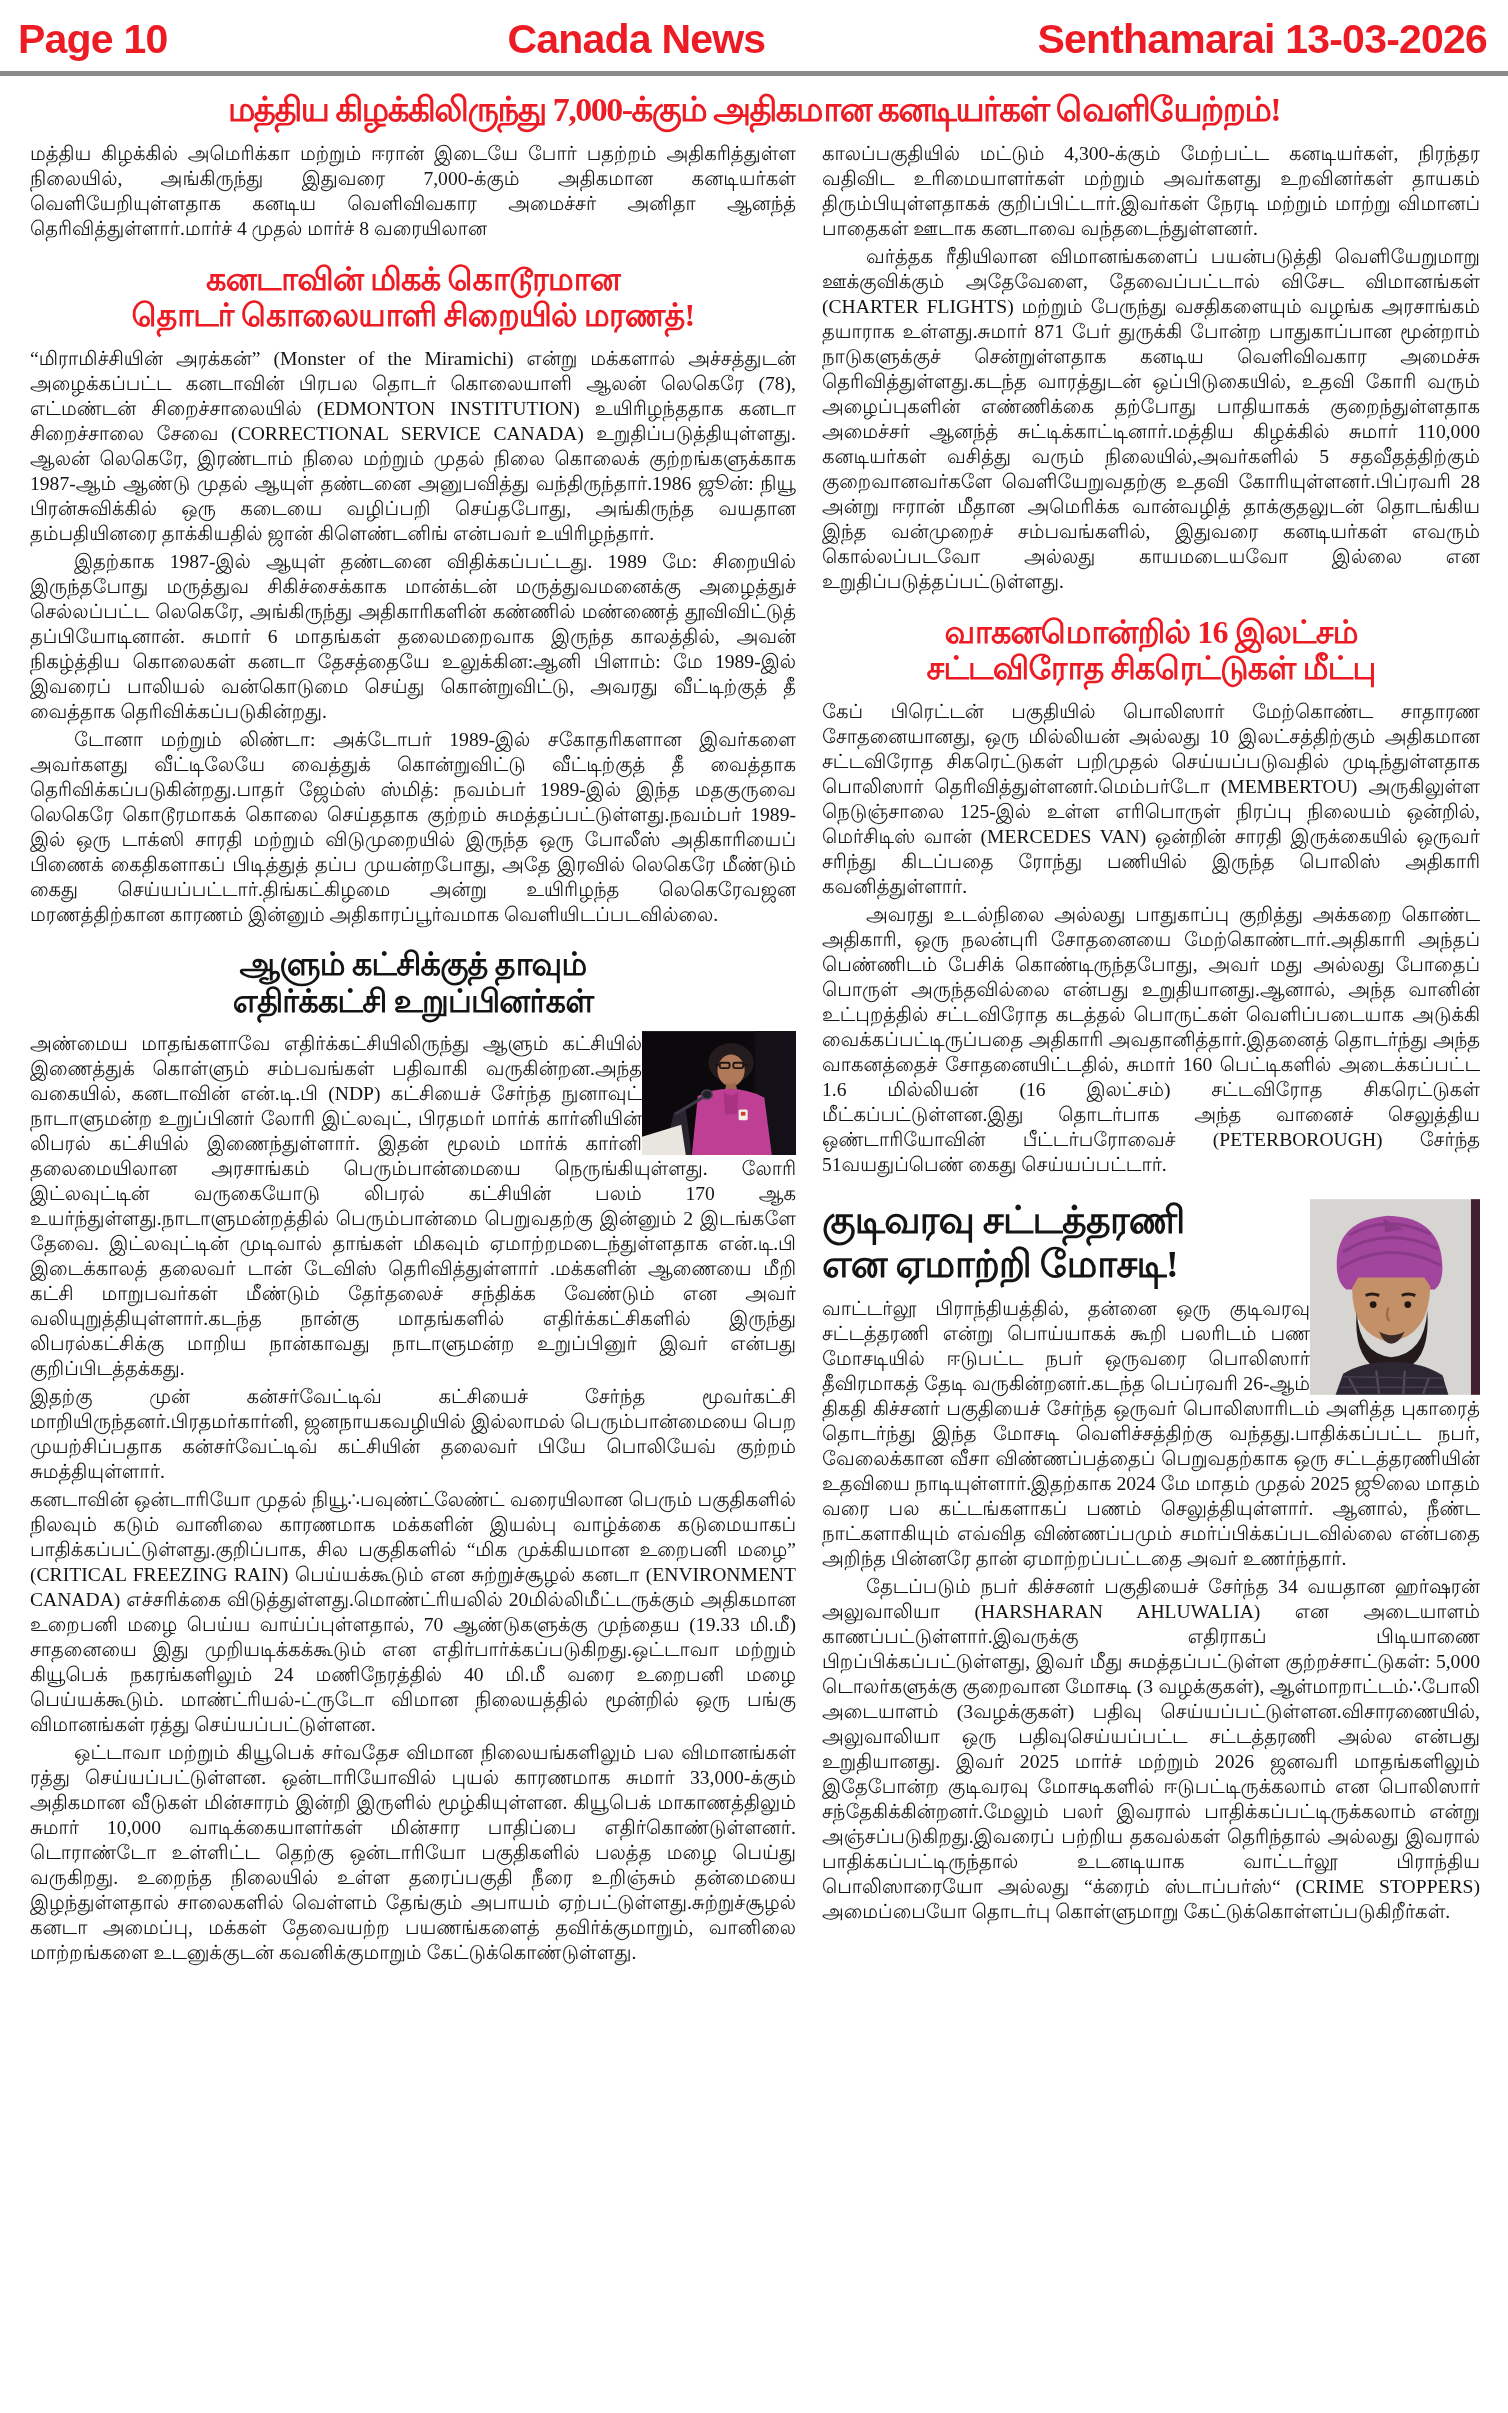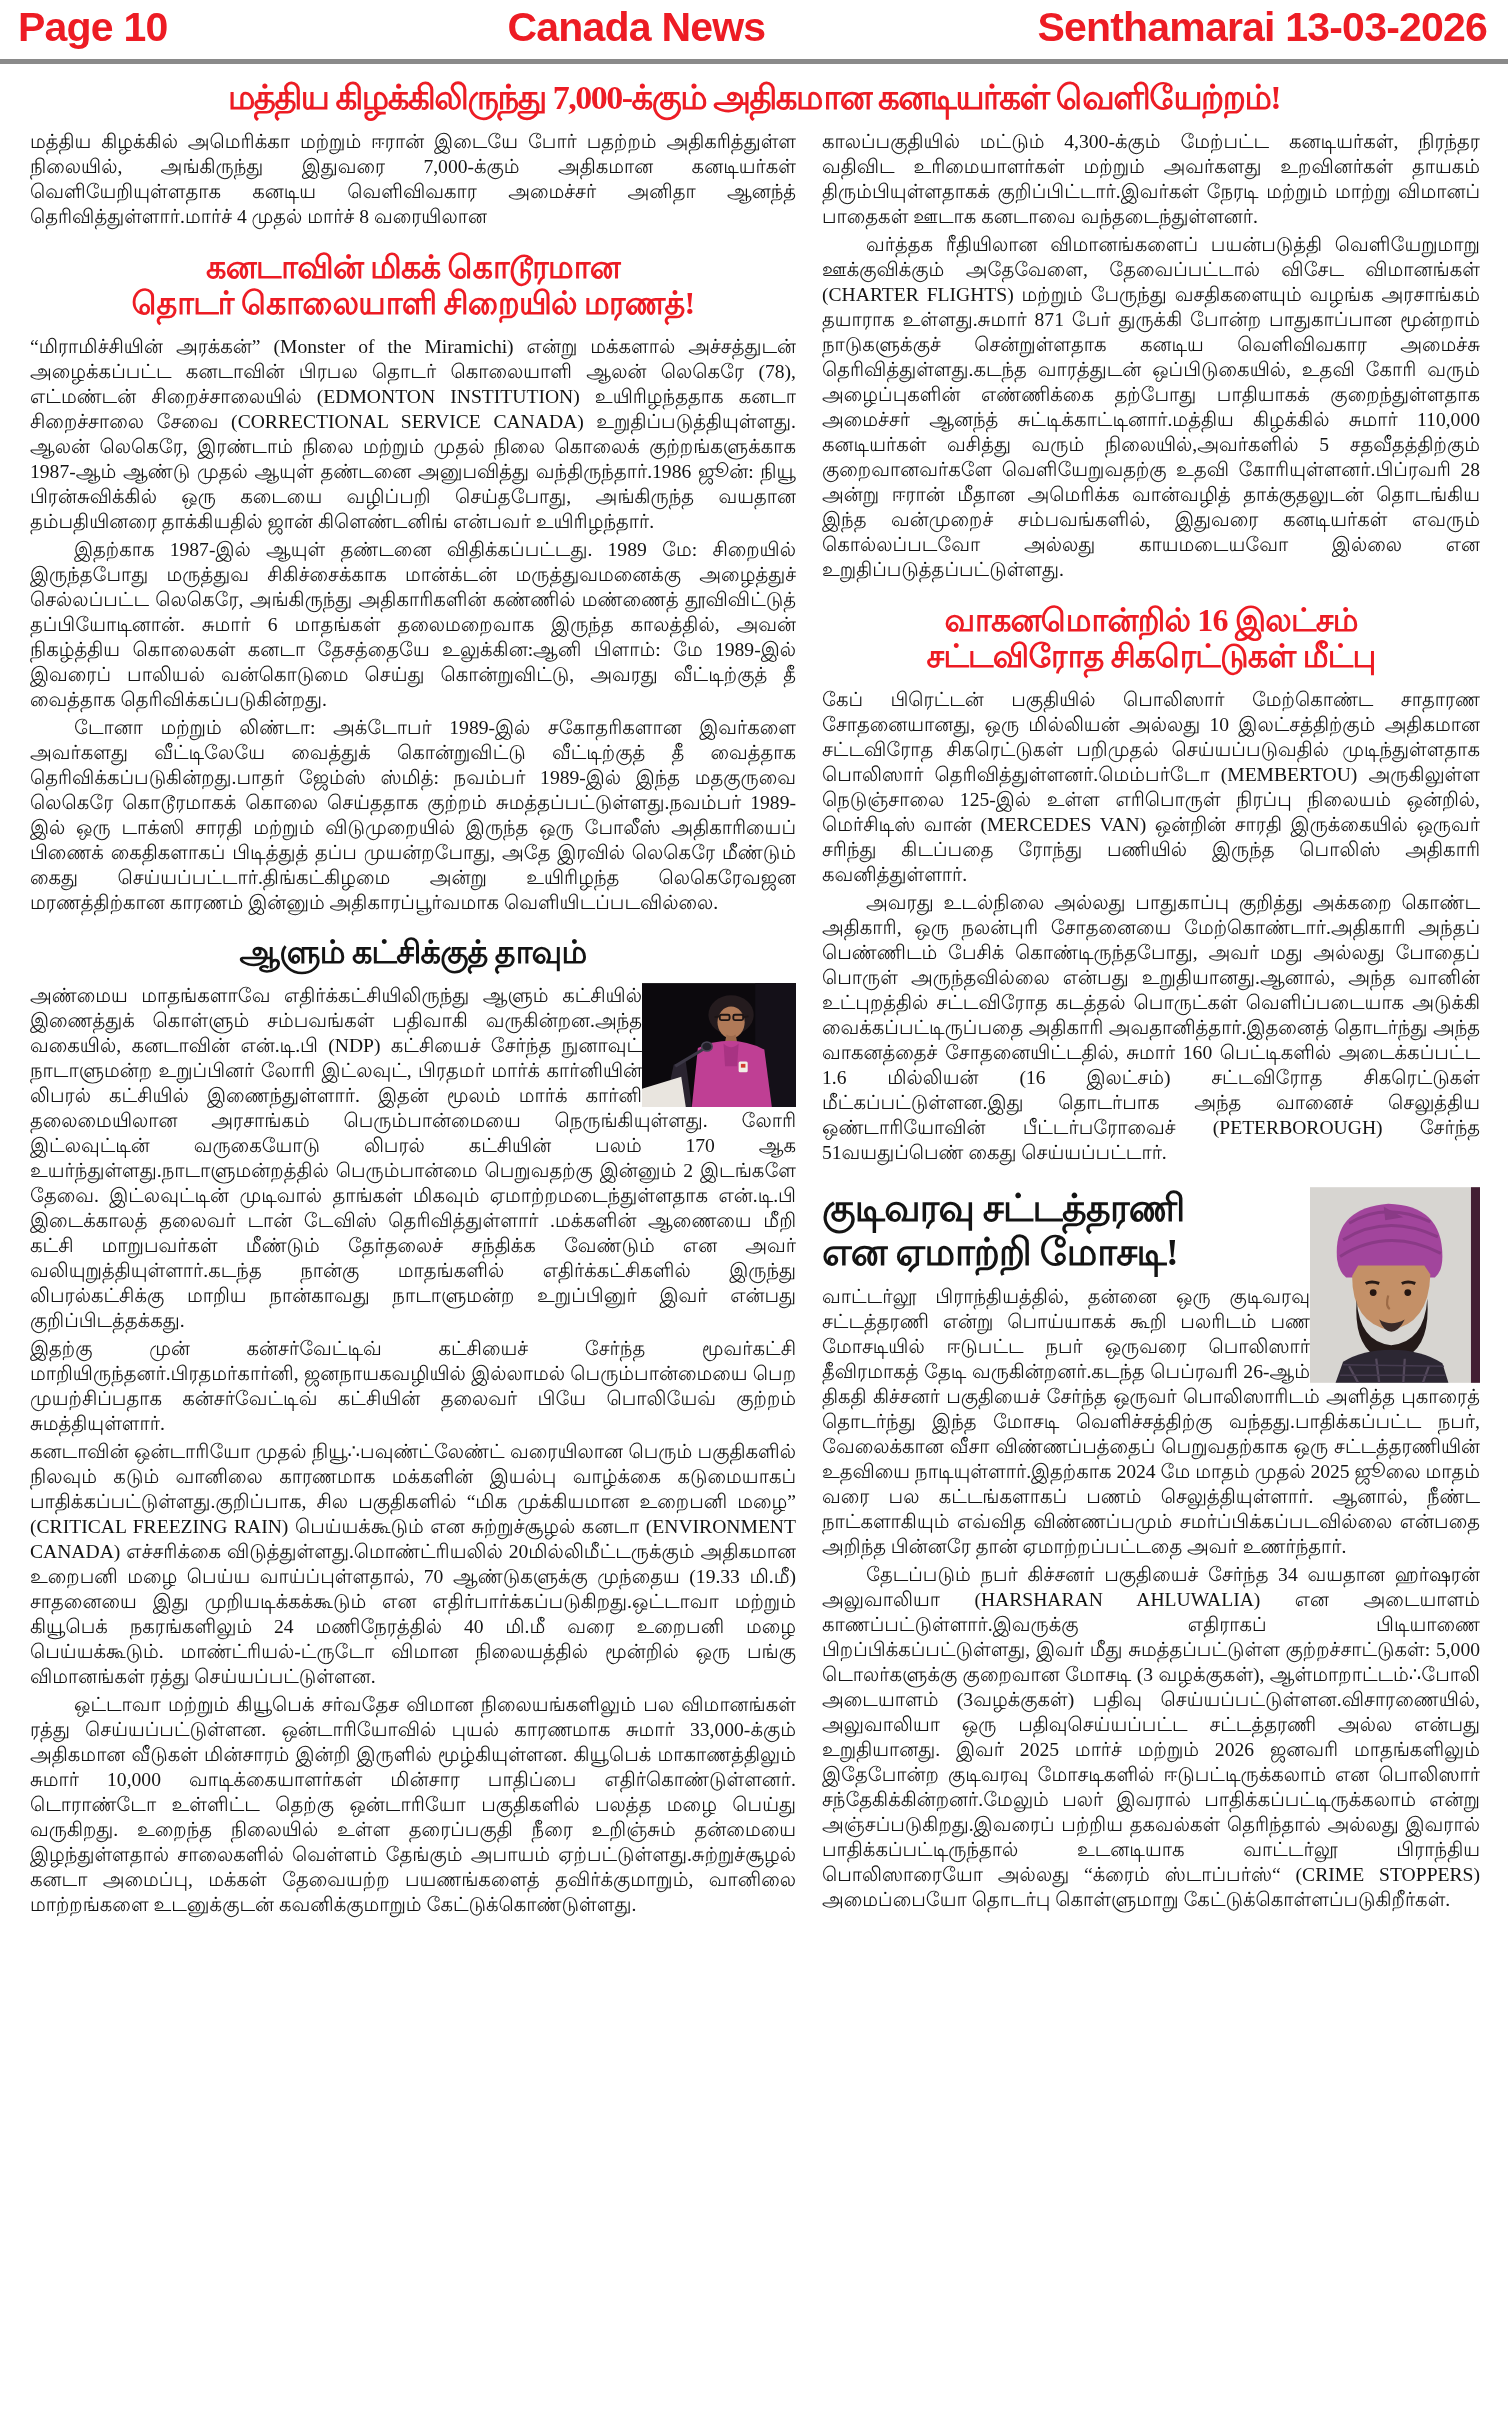--- a/index.html
+++ b/index.html
@@ -4,21 +4,21 @@
 <style>
   :root{
     --headline_red:#ed1c24;
     --text_black:#141414;
     --rule_grey:#8a8a8a;
   }
   html,body{margin:0;padding:0;background:#ffffff;}
   body{width:1508px;font-family:"Liberation Serif","DejaVu Serif",serif;color:var(--text_black);}
   .page{position:relative;width:1508px;height:2413px;background:#fff;overflow:hidden;}
   .masthead{display:flex;justify-content:space-between;align-items:flex-start;
-    padding:4px 21px 0 18px;color:var(--headline_red);
+    padding:16px 21px 0 18px;color:var(--headline_red);
     font-family:"Liberation Sans","DejaVu Sans",sans-serif;font-weight:700;font-size:41px;letter-spacing:-0.8px;}
   .mh-center{margin-left:68px;}
   .rule{height:5.3px;background:var(--rule_grey);margin-top:7.5px;}
   .headline-main{color:var(--headline_red);text-align:center;font-weight:700;
     font-size:34px;line-height:1.08;margin:16.6px 12px 7.5px 12px;letter-spacing:-1.5px;}
   .columns{display:flex;gap:26px;padding:4.5px 16.6px 0 30px;}
   .col{min-width:0;}
   .col.left{width:766px;}
   .col.right{width:658px;}
   p.body{font-size:19.6px;line-height:25px;text-align:justify;margin:0 0 3px 0;}
@@ -58,20 +58,21 @@
       <h2 class="head red">
         <span>கனடாவின் மிகக் கொடூரமான</span><br>
         <span>தொடர் கொலையாளி சிறையில் மரணத்!</span>
       </h2>
       <p class="body">“மிராமிச்சியின் அரக்கன்” (Monster of the Miramichi) என்று மக்களால் அச்சத்துடன் அழைக்கப்பட்ட கனடாவின் பிரபல தொடர் கொலையாளி ஆலன் லெகெரே (78), எட்மண்டன் சிறைச்சாலையில் (EDMONTON INSTITUTION) உயிரிழந்ததாக கனடா சிறைச்சாலை சேவை (CORRECTIONAL SERVICE CANADA) உறுதிப்படுத்தியுள்ளது. ஆலன் லெகெரே, இரண்டாம் நிலை மற்றும் முதல் நிலை கொலைக் குற்றங்களுக்காக 1987-ஆம் ஆண்டு முதல் ஆயுள் தண்டனை அனுபவித்து வந்திருந்தார்.1986 ஜூன்: நியூ பிரன்சுவிக்கில் ஒரு கடையை வழிப்பறி செய்தபோது, அங்கிருந்த வயதான தம்பதியினரை தாக்கியதில் ஜான் கிளெண்டனிங் என்பவர் உயிரிழந்தார்.</p>
       <p class="body indent">இதற்காக 1987-இல் ஆயுள் தண்டனை விதிக்கப்பட்டது. 1989 மே: சிறையில் இருந்தபோது மருத்துவ சிகிச்சைக்காக மான்க்டன் மருத்துவமனைக்கு அழைத்துச் செல்லப்பட்ட லெகெரே, அங்கிருந்து அதிகாரிகளின் கண்ணில் மண்ணைத் தூவிவிட்டுத் தப்பியோடினான். சுமார் 6 மாதங்கள் தலைமறைவாக இருந்த காலத்தில், அவன் நிகழ்த்திய கொலைகள் கனடா தேசத்தையே உலுக்கின:ஆனி பிளாம்: மே 1989-இல் இவரைப் பாலியல் வன்கொடுமை செய்து கொன்றுவிட்டு, அவரது வீட்டிற்குத் தீ வைத்தாக தெரிவிக்கப்படுகின்றது.</p>
       <p class="body indent">டோனா மற்றும் லிண்டா: அக்டோபர் 1989-இல் சகோதரிகளான இவர்களை அவர்களது வீட்டிலேயே வைத்துக் கொன்றுவிட்டு வீட்டிற்குத் தீ வைத்தாக தெரிவிக்கப்படுகின்றது.பாதர் ஜேம்ஸ் ஸ்மித்: நவம்பர் 1989-இல் இந்த மதகுருவை லெகெரே கொடூரமாகக் கொலை செய்ததாக குற்றம் சுமத்தப்பட்டுள்ளது.நவம்பர் 1989-இல் ஒரு டாக்ஸி சாரதி மற்றும் விடுமுறையில் இருந்த ஒரு போலீஸ் அதிகாரியைப் பிணைக் கைதிகளாகப் பிடித்துத் தப்ப முயன்றபோது, அதே இரவில் லெகெரே மீண்டும் கைது செய்யப்பட்டார்.திங்கட்கிழமை அன்று உயிரிழந்த லெகெரேவஜன மரணத்திற்கான காரணம் இன்னும் அதிகாரப்பூர்வமாக வெளியிடப்படவில்லை.</p>
 
       <h2 class="head black">
         <span>ஆளும் கட்சிக்குத் தாவும்</span><br>
+        <span>எதிர்க்கட்சி உறுப்பினர்கள்</span>
       </h2>
       <div class="article-flow clearfix">
         <figure class="photo photo-podium">
           <svg viewBox="0 0 204 164" width="154" height="124">
             <rect width="204" height="164" fill="#0c090d"></rect>
             <rect x="150" y="0" width="54" height="164" fill="#141018"></rect>
             <ellipse cx="118" cy="42" rx="30" ry="26" fill="#241b1e"></ellipse>
             <ellipse cx="118" cy="52" rx="18" ry="21" fill="#b07a58"></ellipse>
             <rect x="103" y="42" width="13" height="7" rx="2" fill="none" stroke="#1c1414" stroke-width="2.5"></rect>
             <rect x="121" y="42" width="13" height="7" rx="2" fill="none" stroke="#1c1414" stroke-width="2.5"></rect>

